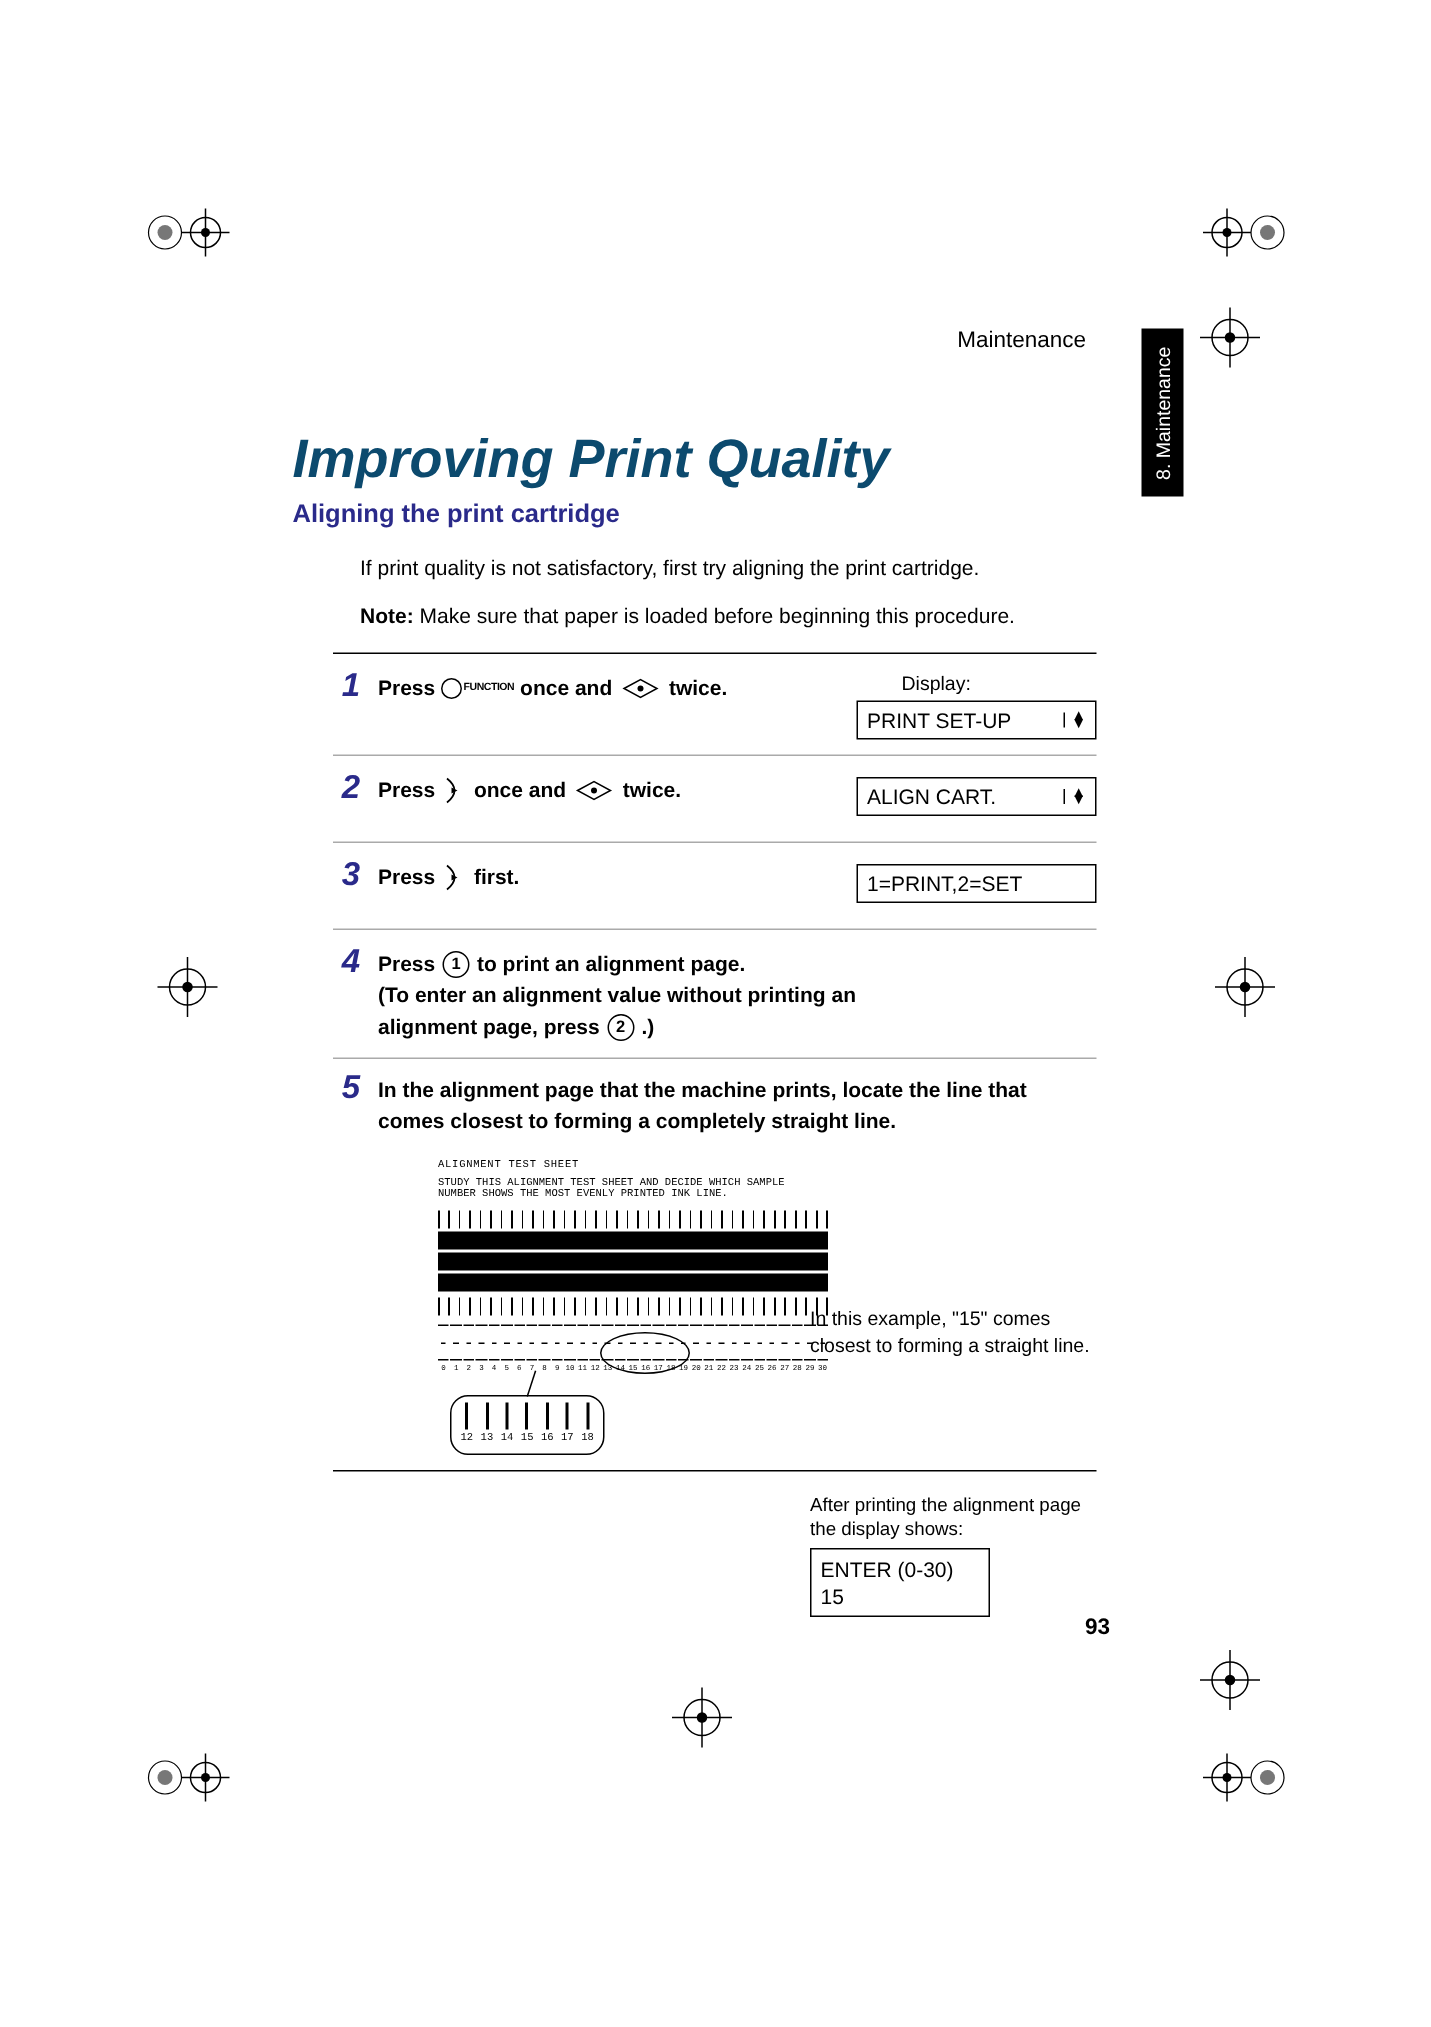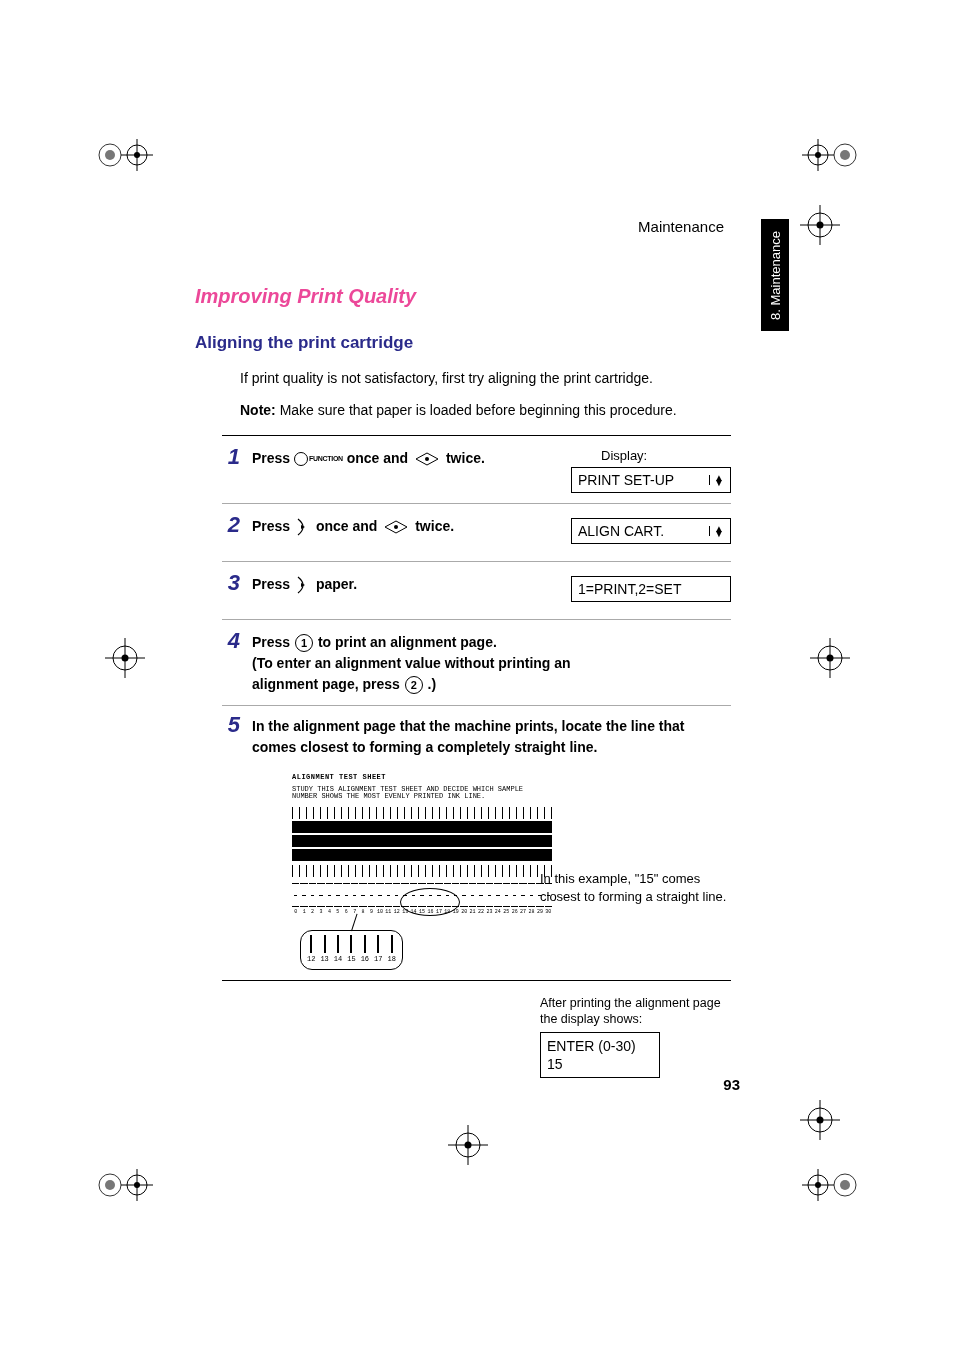--- a/index.html
+++ b/index.html
@@ -35,24 +35,24 @@
     justify-content: center;
   }
   .side-tab span {
     transform: rotate(-90deg);
     white-space: nowrap;
   }
   .title {
     position: absolute;
     top: 285px;
     left: 195px;
-    font-size: 20px;
+    font-size: 36px;
     font-weight: bold;
     font-style: italic;
-    color: #ec4899;
+    color: #0c4a6e;
   }
   .subtitle {
     position: absolute;
     top: 333px;
     left: 195px;
     font-size: 17px;
     font-weight: bold;
     color: #2a2a8a;
   }
   .intro {
@@ -173,21 +173,21 @@
   }
   .align-sheet {
     position: relative;
     margin-top: 14px;
     margin-left: 40px;
     width: 260px;
     font-size: 7px;
     font-family: "Courier New", monospace;
     font-weight: normal;
   }
-  .align-sheet .hdr { font-weight: bold; letter-spacing: 0.5px; margin-bottom: 3px; }
+  .align-sheet .hdr { font-weight: normal; letter-spacing: 0.5px; margin-bottom: 3px; }
   .align-sheet .sub { line-height: 1.1; margin-bottom: 6px; }
   .bars { display: flex; flex-direction: column; gap: 2px; margin-bottom: 4px; }
   .bar { height: 12px; background: #000; }
   .ticks-row {
     height: 12px;
     background: repeating-linear-gradient(90deg, #000 0 1px, transparent 1px 7px);
     margin-bottom: 2px;
   }
   .sample-row {
     height: 24px;
@@ -435,21 +435,21 @@
     <div class="step-row">
       <div class="step-num">3</div>
       <div class="step-body">
         <span>Press </span>
         <span class="key-right">
           <svg viewBox="0 0 14 20">
               <path d="M2 2 Q12 10 2 18" fill="none" stroke="#000" stroke-width="1.2"></path>
               <path d="M5 8 L9 10 L5 12 Z" fill="#000"></path>
             </svg>
         </span>
-        <span> paper.</span>
+        <span> first.</span>
       </div>
       <div class="step-display">
         <div class="display-box">
           <span>1=PRINT,2=SET</span>
         </div>
       </div>
     </div>
 
     <div class="step-row">
       <div class="step-num">4</div>

